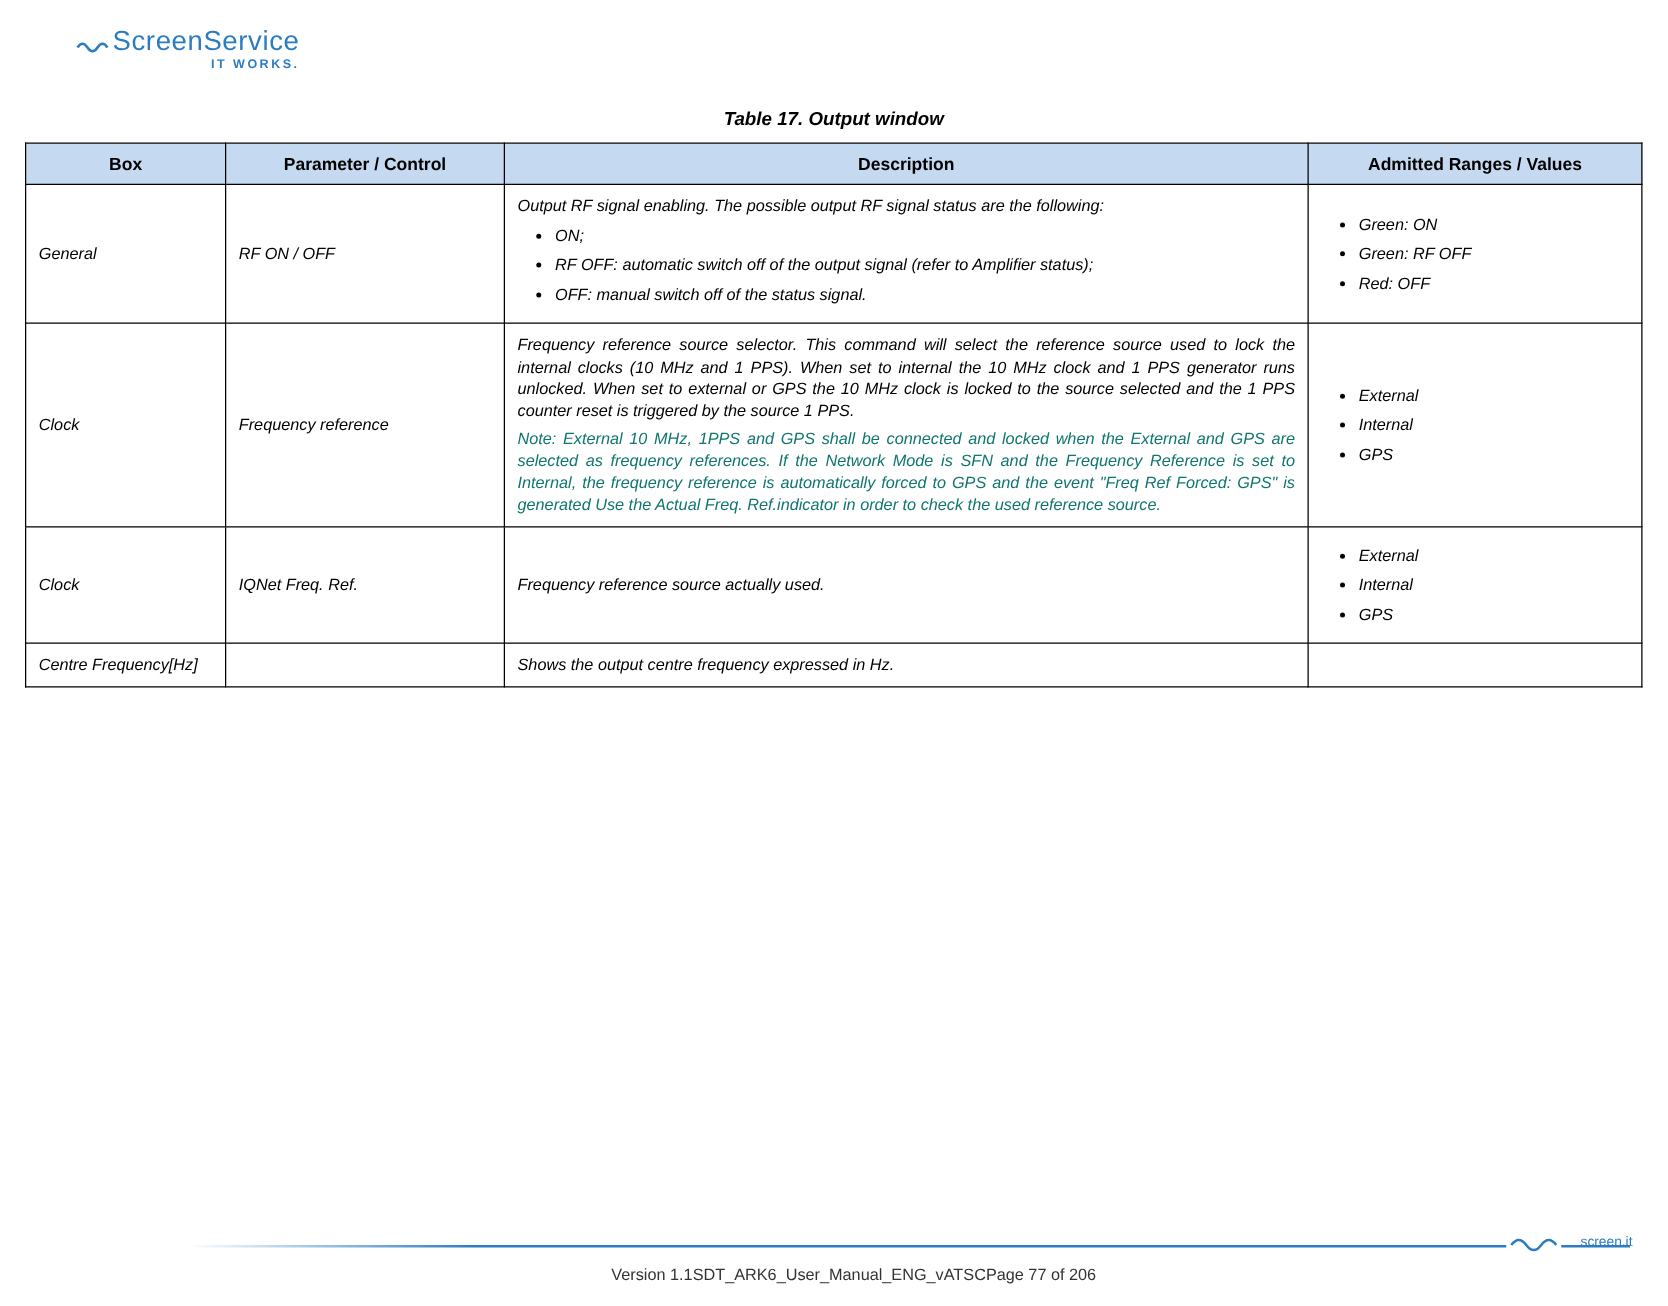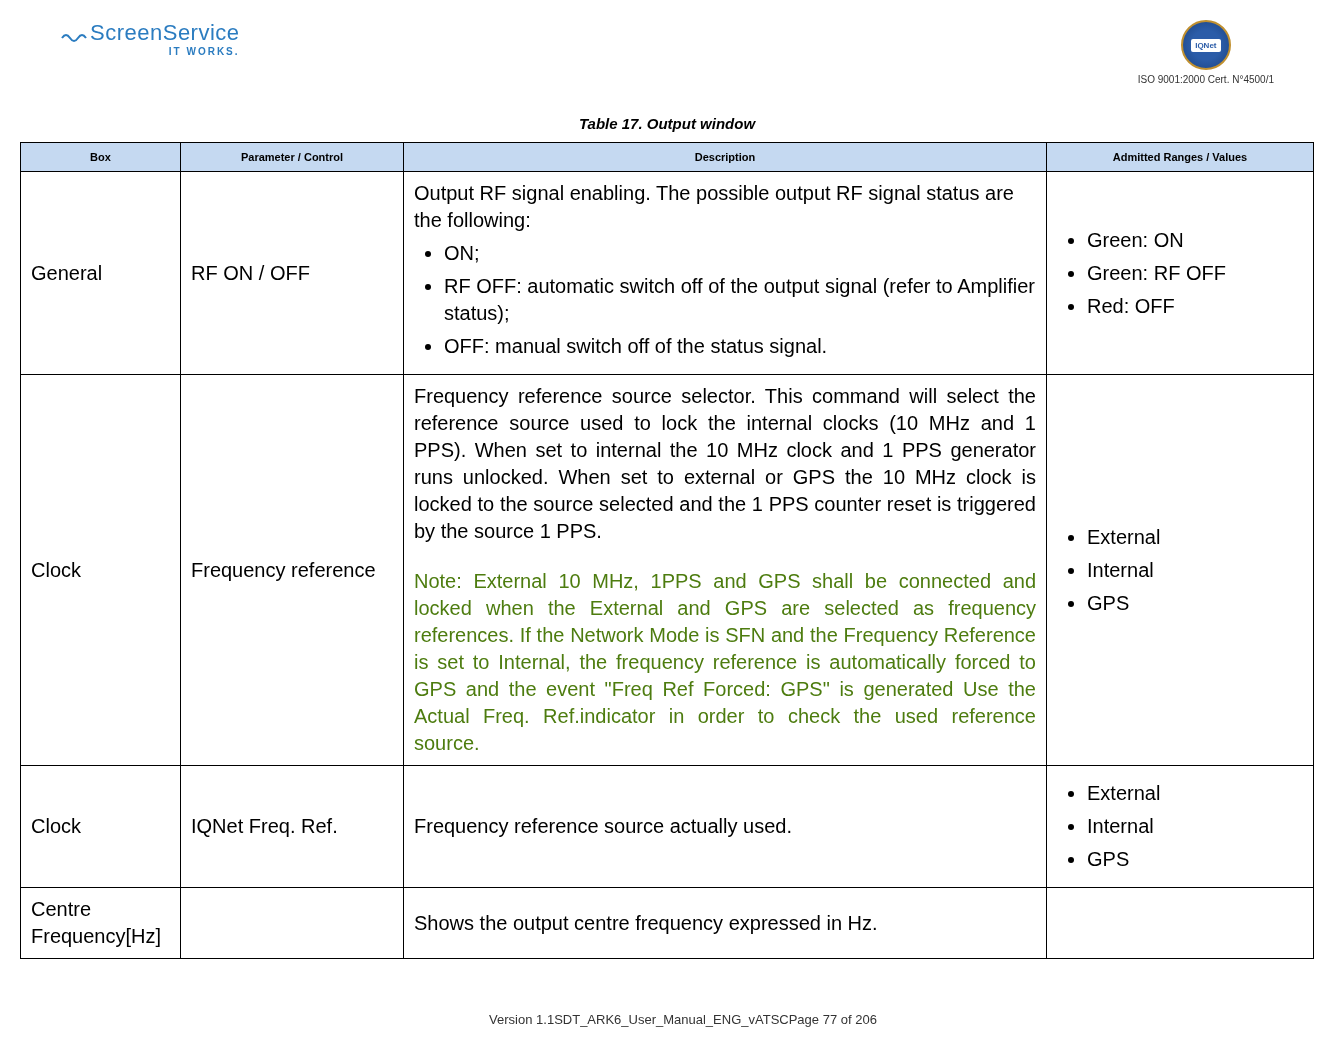--- a/index.html
+++ b/index.html
@@ -10,32 +10,32 @@
 .logo-text { display: flex; flex-direction: column; }
 .logo-main { font-size: 22px; font-weight: 300; letter-spacing: 0.5px; color: #2b7cc0; font-family: Arial, sans-serif; }
 .logo-sub { font-size: 10px; color: #2b7cc0; letter-spacing: 2px; text-align: right; font-weight: bold; }
 .logo-right { text-align: center; }
 .iqnet-badge { width: 50px; height: 50px; border-radius: 50%; background: radial-gradient(circle, #2b5ca8 45%, #1a4280 100%); margin: 0 auto 4px auto; position: relative; display: flex; align-items: center; justify-content: center; border: 2px solid #c09030; }
 .iqnet-inner { background: #fff; color: #2b5ca8; font-size: 8px; font-weight: bold; padding: 2px 4px; border-radius: 2px; }
 .iso-text { font-size: 10px; color: #333; }
 .table-title { text-align: center; font-style: italic; font-weight: bold; font-size: 15px; margin: 20px 0 10px 0; }
 table { width: 100%; border-collapse: collapse; border: 1px solid #000; }
 th, td { border: 1px solid #000; padding: 8px 10px; vertical-align: middle; text-align: left; }
-th { background: #c5d9f1; font-weight: bold; text-align: center; font-size: 11px; }
-td { font-size: 20px; line-height: 1.35; }
+th { background: #c5d9f1; font-weight: bold; text-align: center; font-size: 14px; }
+td { font-size: 13px; line-height: 1.35; font-style: italic; }
 .col-box { width: 160px; }
 .col-param { width: 223px; }
 .col-desc { width: auto; }
 .col-range { width: 267px; }
 ul { list-style: disc; padding-left: 28px; }
 ul li { margin: 6px 0; }
 .cell-ul { list-style: disc; padding-left: 30px; margin: 4px 0; }
 .cell-ul li { margin: 6px 0; }
 .justify { text-align: justify; }
-.note-blue { color: #4d7c0f; text-align: justify; margin-top: 23px; line-height: 1.35; }
+.note-blue { color: #0f766e; text-align: justify; margin-top: 5px; line-height: 1.35; }
 .para { margin-bottom: 4px; }
 .footer { position: absolute; bottom: 18px; left: 20px; right: 20px; }
 .footer-divider { position: relative; height: 20px; margin-bottom: 6px; }
 .footer-line { position: absolute; top: 10px; left: 130px; right: 10px; height: 2px; background: linear-gradient(to right, rgba(43,124,192,0) 0%, #2b7cc0 20%, #2b7cc0 100%); }
 .footer-wave { position: absolute; right: 65px; top: -2px; font-size: 20px; color: #2b7cc0; background: #fff; padding: 0 2px; }
 .footer-screenit { position: absolute; right: 8px; top: 2px; font-size: 11px; color: #2b7cc0; }
 .footer-row { display: flex; justify-content: center; font-size: 13px; color: #333; padding: 0 8px 0 40px; }
 </style>
 </head>
 <body>
@@ -44,26 +44,20 @@
   <div class="logo-left">
     <span class="logo-wave">
       <svg width="28" height="28" viewBox="0 0 28 28">
           <path d="M2 16 Q6 10 10 16 T18 16 T26 16" stroke="#2b7cc0" stroke-width="2" fill="none"></path>
         </svg>
     </span>
     <span class="logo-text">
       <span class="logo-main">ScreenService</span>
       <span class="logo-sub">IT WORKS.</span>
     </span>
-  </div>
-  <div class="logo-right">
-    <div class="iqnet-badge">
-      <span class="iqnet-inner">IQNet</span>
-    </div>
-    <div class="iso-text">ISO 9001:2000 Cert. N°4500/1</div>
   </div>
 </div>
 
 <div class="table-title">Table 17.      Output window</div>
 
 <table>
   <thead>
     <tr>
       <th class="col-box">Box</th>
       <th class="col-param">Parameter / Control</th>
@@ -121,18 +115,27 @@
     <tr>
       <td>Centre Frequency[Hz]</td>
       <td></td>
       <td>Shows the output centre frequency expressed in Hz.</td>
       <td></td>
     </tr>
   </tbody>
 </table>
 
 <div class="footer">
+  <div class="footer-divider">
+    <div class="footer-line"></div>
+    <span class="footer-wave">
+      <svg width="40" height="20" viewBox="0 0 40 20">
+          <path d="M2 12 Q8 4 14 12 T26 12 T38 12" stroke="#2b7cc0" stroke-width="2" fill="none"></path>
+        </svg>
+    </span>
+    <span class="footer-screenit">screen.it</span>
+  </div>
   <div class="footer-row">
     <span>Version 1.1</span>
     <span>SDT_ARK6_User_Manual_ENG_vATSC</span>
     <span>Page 77 of 206</span>
   </div>
 </div>
 
 </body></html>

